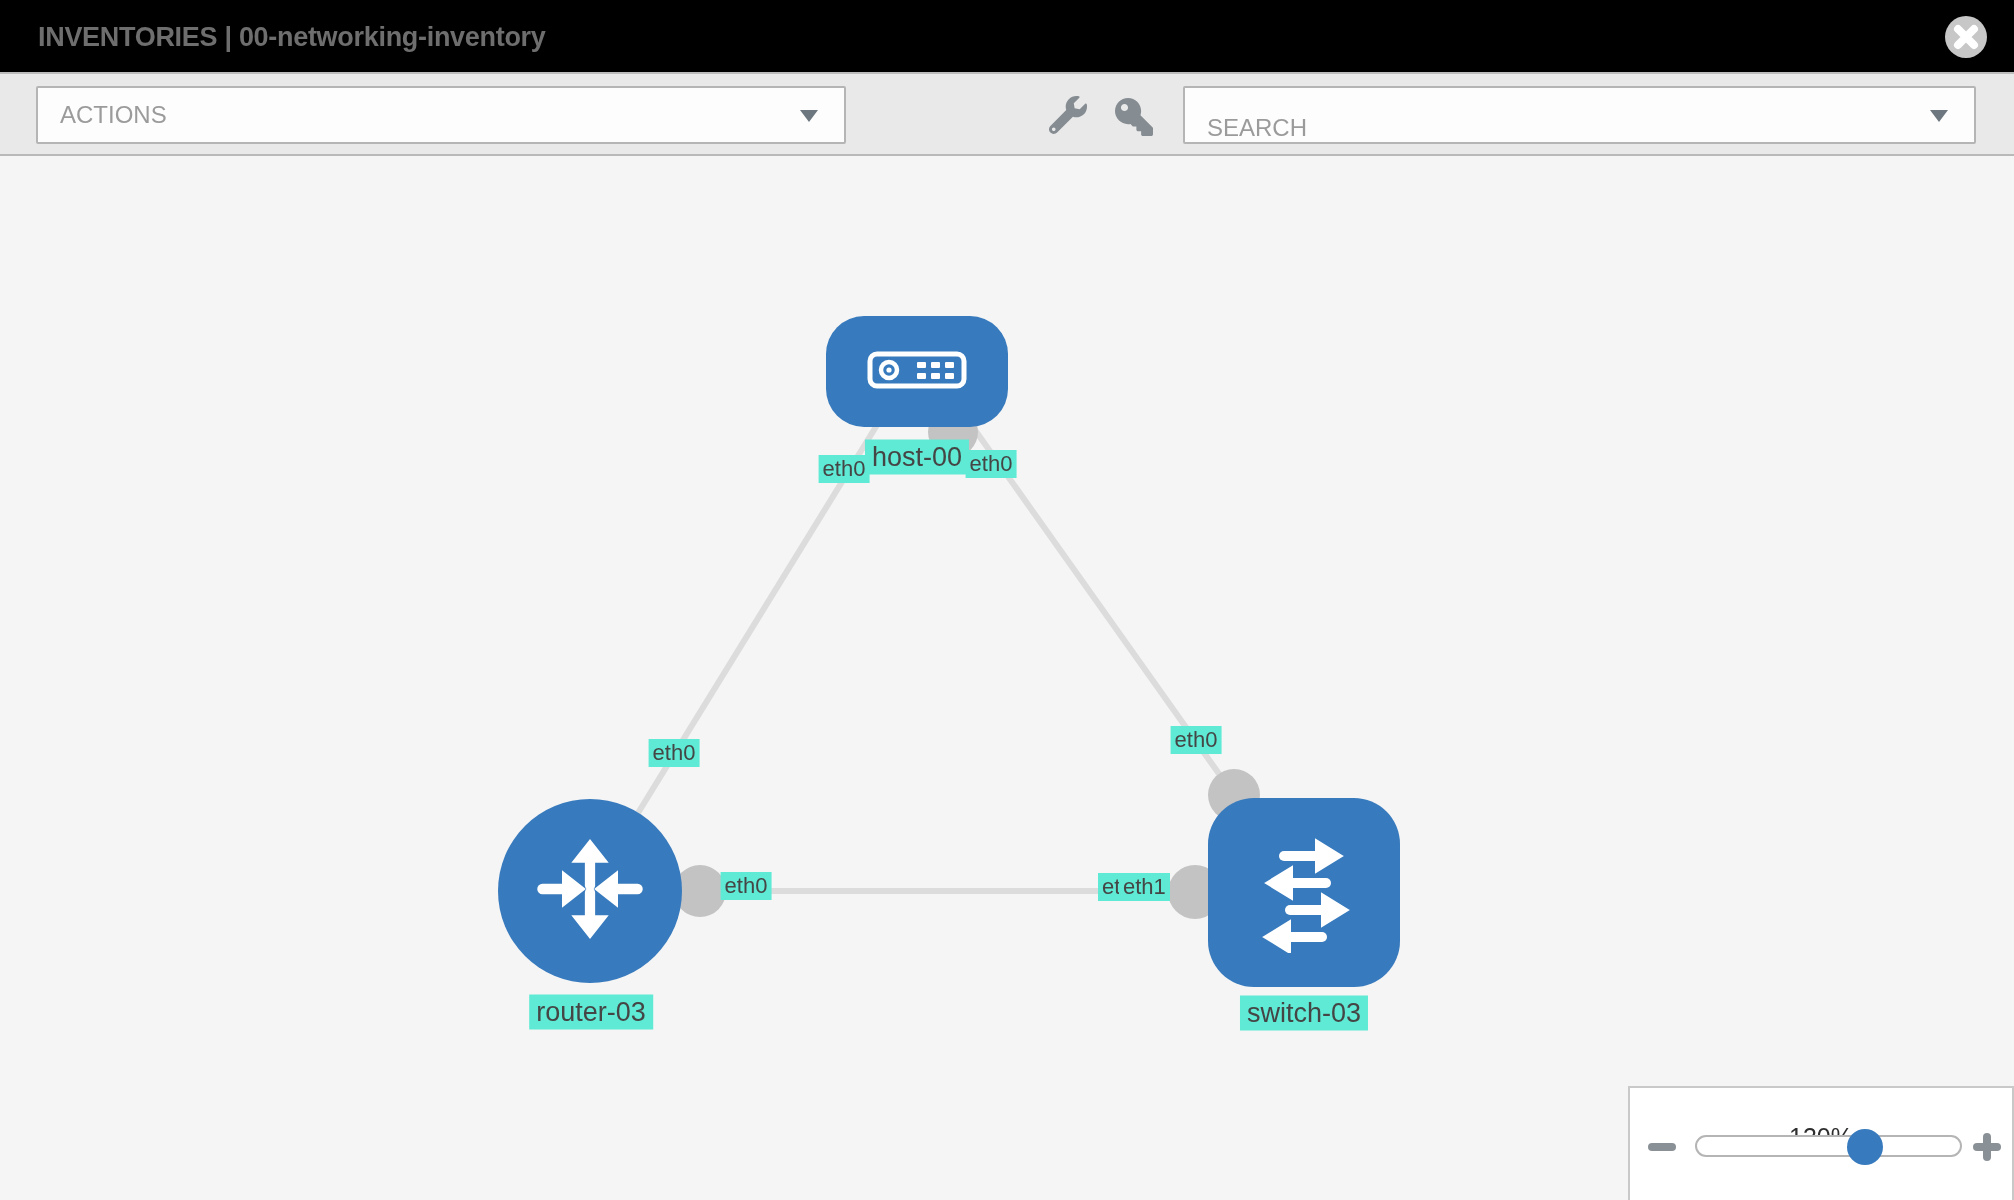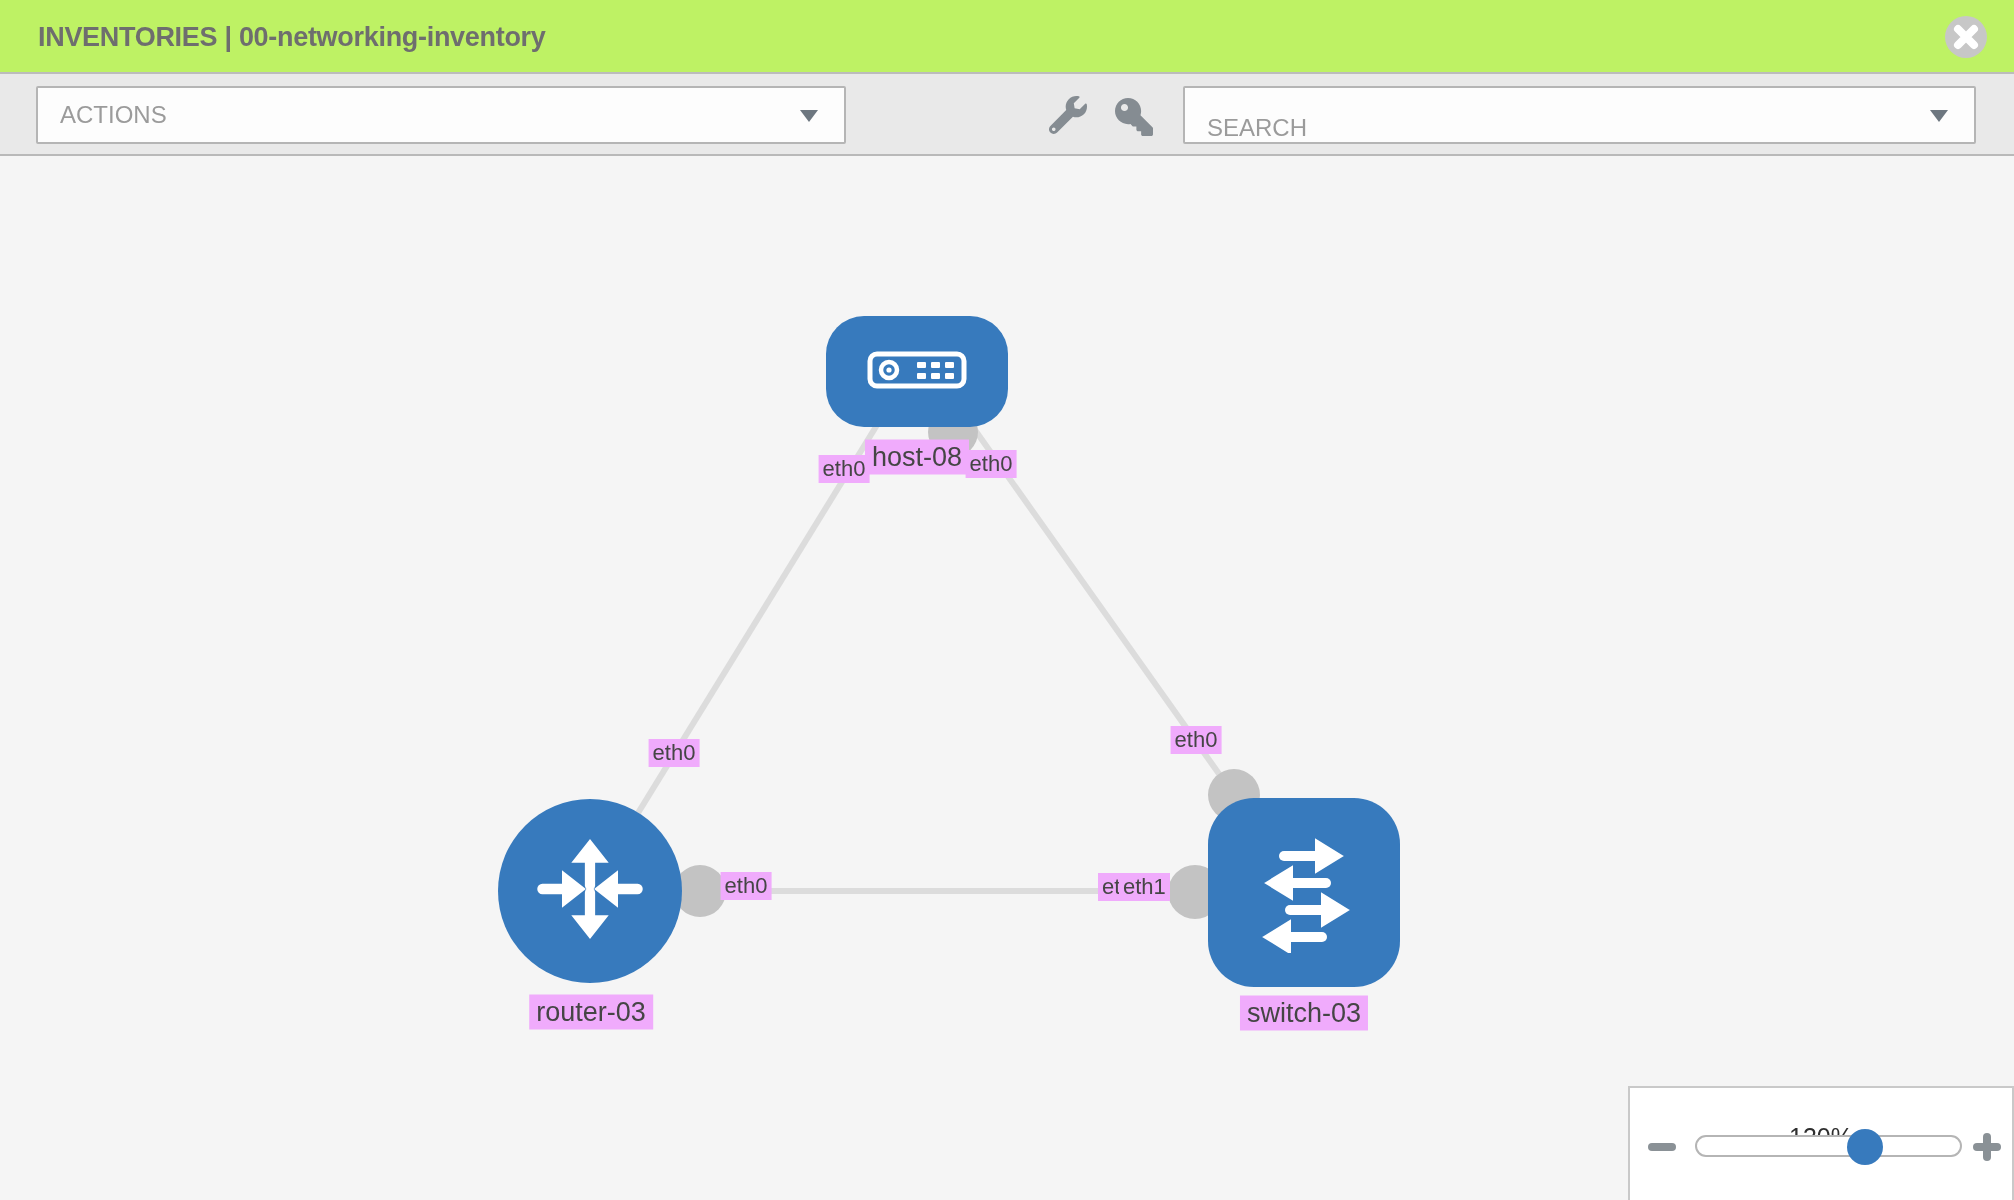--- a/index.html
+++ b/index.html
@@ -1,20 +1,20 @@
 <!DOCTYPE html>
 <html><head>
 <meta charset="utf-8">
 <style>
   html,body{margin:0;padding:0;background:#fff;}
   .app{position:relative;width:2014px;height:1200px;overflow:hidden;
        font-family:"Liberation Sans","DejaVu Sans",sans-serif;background:#f5f5f5;}
 
   
-  .header{position:absolute;left:0;top:0;width:2014px;height:72px;background:#bef264;}
+  .header{position:absolute;left:0;top:0;width:2014px;height:72px;background:#000000;}
   .page-title{position:absolute;left:38px;top:0;height:72px;line-height:74px;
               font-size:27px;font-weight:bold;color:#6e6e6e;letter-spacing:-0.3px;}
   .close-btn{position:absolute;left:1944px;top:15px;width:44px;height:44px;border:none;
              background:transparent;padding:0;cursor:pointer;}
 
   
   .toolbar{position:absolute;left:0;top:72px;width:2014px;height:84px;background:#e9e9e9;
            border-top:2px solid #bcbcbc;border-bottom:2px solid #b9b9b9;box-sizing:border-box;}
   .select-box{position:absolute;top:12px;height:58px;background:#fdfdfd;border:2px solid #b5b5b5;
               border-radius:2px;box-sizing:border-box;display:flex;align-items:center;
@@ -28,21 +28,21 @@
   .tool-icon svg{display:block;}
 
   
   .canvas{position:absolute;left:0;top:156px;width:2014px;height:1044px;background:#f5f5f5;}
   .graph-svg{position:absolute;left:0;top:0;z-index:0;}
   .node{position:absolute;background:#377abd;display:flex;align-items:center;justify-content:center;
         z-index:2;cursor:pointer;}
   .node-host{left:826px;top:160px;width:182px;height:111px;border-radius:38px;}
   .node-router{left:498px;top:643px;width:184px;height:184px;border-radius:50%;}
   .node-switch{left:1208px;top:642px;width:192px;height:189px;border-radius:46px;}
-  .lbl{position:absolute;transform:translate(-50%,-50%);background:#f0abfc;color:#454545;
+  .lbl{position:absolute;transform:translate(-50%,-50%);background:#5eead4;color:#454545;
        white-space:nowrap;z-index:3;}
   .node-label{font-size:27px;padding:2px 7px;}
   .iface-label{font-size:22px;padding:1px 4px;}
   .iface-stack{position:absolute;z-index:3;height:30px;}
   .iface-stack .back{position:absolute;left:0;top:0;z-index:3;}
   .iface-stack .front{position:absolute;left:21px;top:0;z-index:4;}
 
   
   .zoom-panel{position:absolute;left:1628px;top:930px;width:386px;height:116px;background:#fff;
               border:2px solid #c9c9c9;box-sizing:border-box;z-index:5;}
@@ -163,21 +163,21 @@
             <polygon points="24,54 50,38 50,70" stroke-width="2"></polygon>
             <line x1="48" y1="81" x2="86" y2="81"></line>
             <polygon points="106,81 80,65 80,97" stroke-width="2"></polygon>
             <line x1="80" y1="108" x2="44" y2="108"></line>
             <polygon points="22,108 48,92 48,124" stroke-width="2"></polygon>
           </g>
         </svg>
       </span>
     </div>
 
-    <div class="lbl node-label" style="left:917px;top:301px;">host-08</div>
+    <div class="lbl node-label" style="left:917px;top:301px;">host-00</div>
     <div class="lbl node-label" style="left:591px;top:856px;">router-03</div>
     <div class="lbl node-label" style="left:1304px;top:857px;">switch-03</div>
 
     <div class="lbl iface-label" style="left:844px;top:313px;">eth0</div>
     <div class="lbl iface-label" style="left:991px;top:308px;">eth0</div>
     <div class="lbl iface-label" style="left:674px;top:597px;">eth0</div>
     <div class="lbl iface-label" style="left:1196px;top:584px;">eth0</div>
     <div class="lbl iface-label" style="left:746px;top:730px;">eth0</div>
     <div class="iface-stack" style="left:1098px;top:717px;">
       <span class="lbl iface-label back" style="transform:none;">eth0</span>

